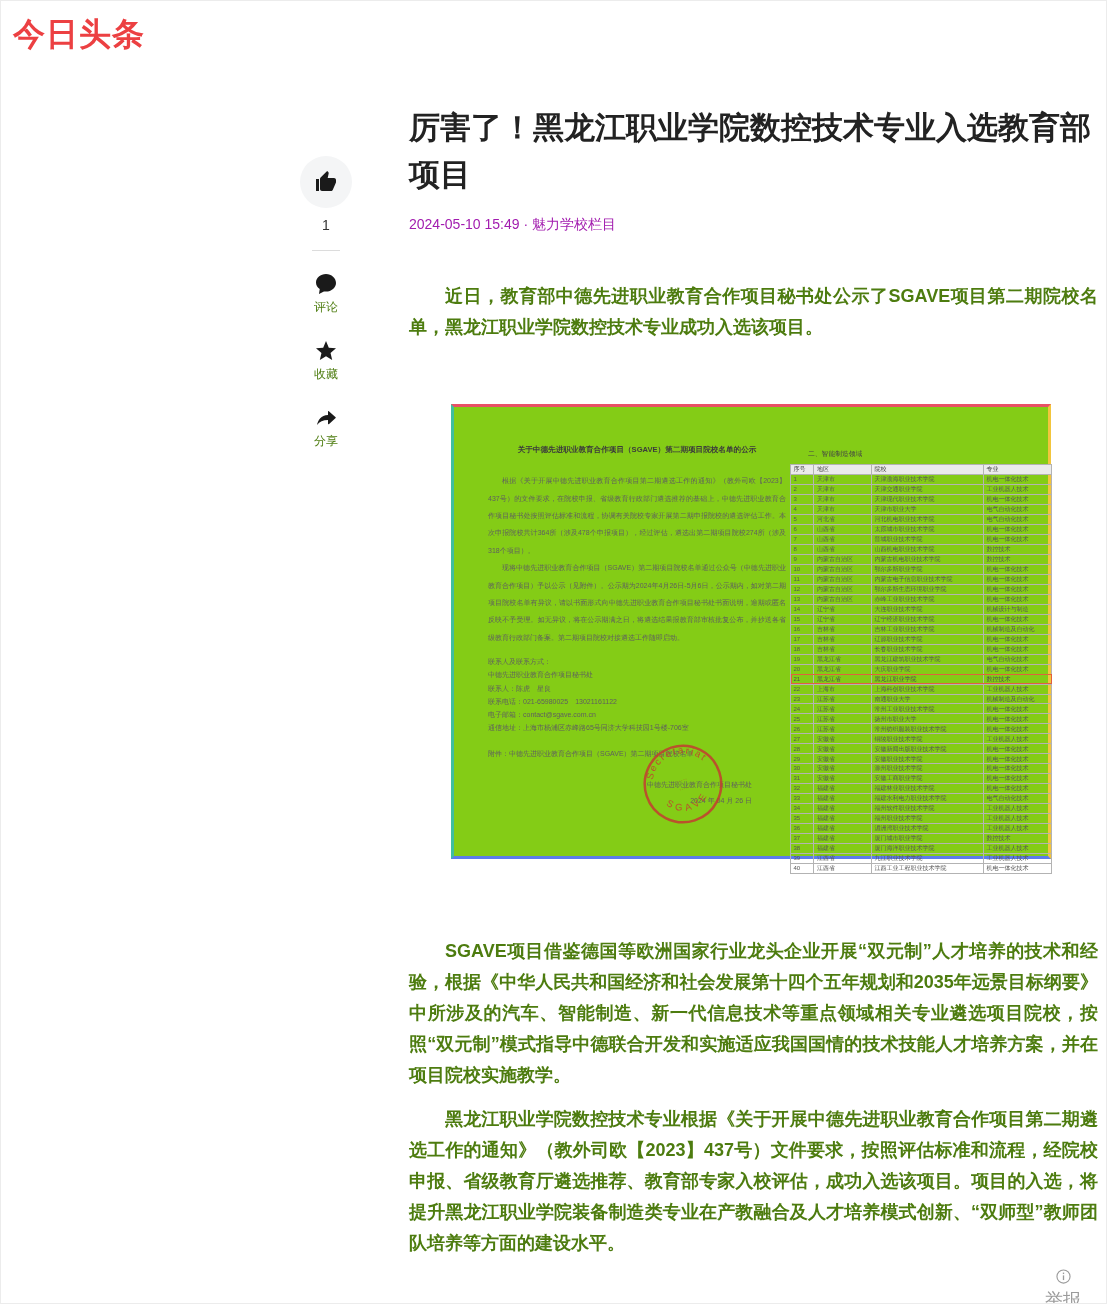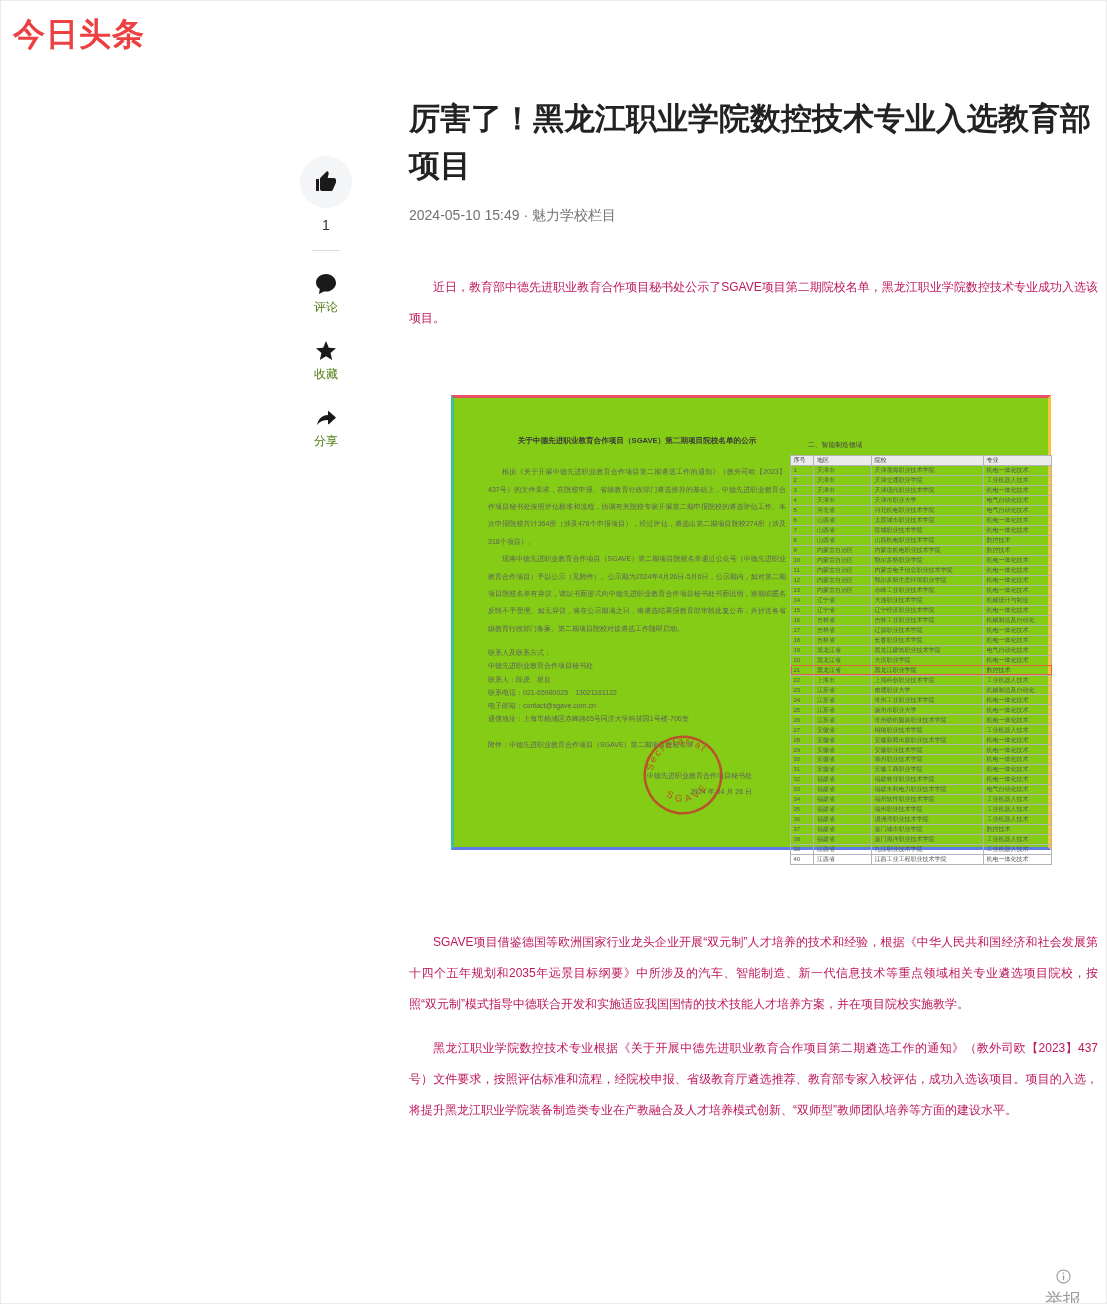--- a/index.html
+++ b/index.html
@@ -19,24 +19,24 @@
   .nav-item.has-chevron .chevron { display:inline-block; }
   
   .rail { position:absolute; left:299px; top:155px; width:52px; text-align:center; }
   .like-btn { width:52px; height:52px; border-radius:50%; background:#f4f5f6; display:flex; align-items:center; justify-content:center; cursor:pointer; }
   .like-count { margin-top:9px; font-size:14px; color:#333; }
   .rail-divider { width:28px; height:1px; background:#dcdcdc; margin:17px auto 21px; }
   .rail-item { margin-bottom:23px; cursor:pointer; }
   .rail-label { font-size:12px; color:#4d7c0f; margin-top:3px; }
   .rail svg { display:block; margin:0 auto; }
   
-  .article { position:absolute; left:408px; top:94px; width:689px; }
+  .article { position:absolute; left:408px; top:103px; width:689px; }
   .title { font-size:31px; font-weight:700; line-height:1.52; color:#222; }
-  .meta { margin-top:18px; font-size:14px; color:#737373; }
-  .para { font-size:12px; line-height:31px; color:#be185d; text-indent:2em; text-align:justify; }
+  .meta { margin-top:18px; font-size:14px; color:#a21caf; }
+  .para { font-size:18px; line-height:31px; color:#4d7c0f; text-indent:2em; text-align:justify;font-weight:bold; }
   .para.p1 { margin-top:47px; }
   .para.p2 { margin-top:77px; }
   .para.p3 { margin-top:13px; }
   
   .figure {
     margin:61px 12px 0 42px; width:600px; height:455px; position:relative; background:#84cc16;
     border-top:3px solid #e85066; border-left:3px solid #3fbfa0;
     border-right:3px solid #f2c53d; border-bottom:3px solid #5d7cea;
     cursor:zoom-in;
   }

